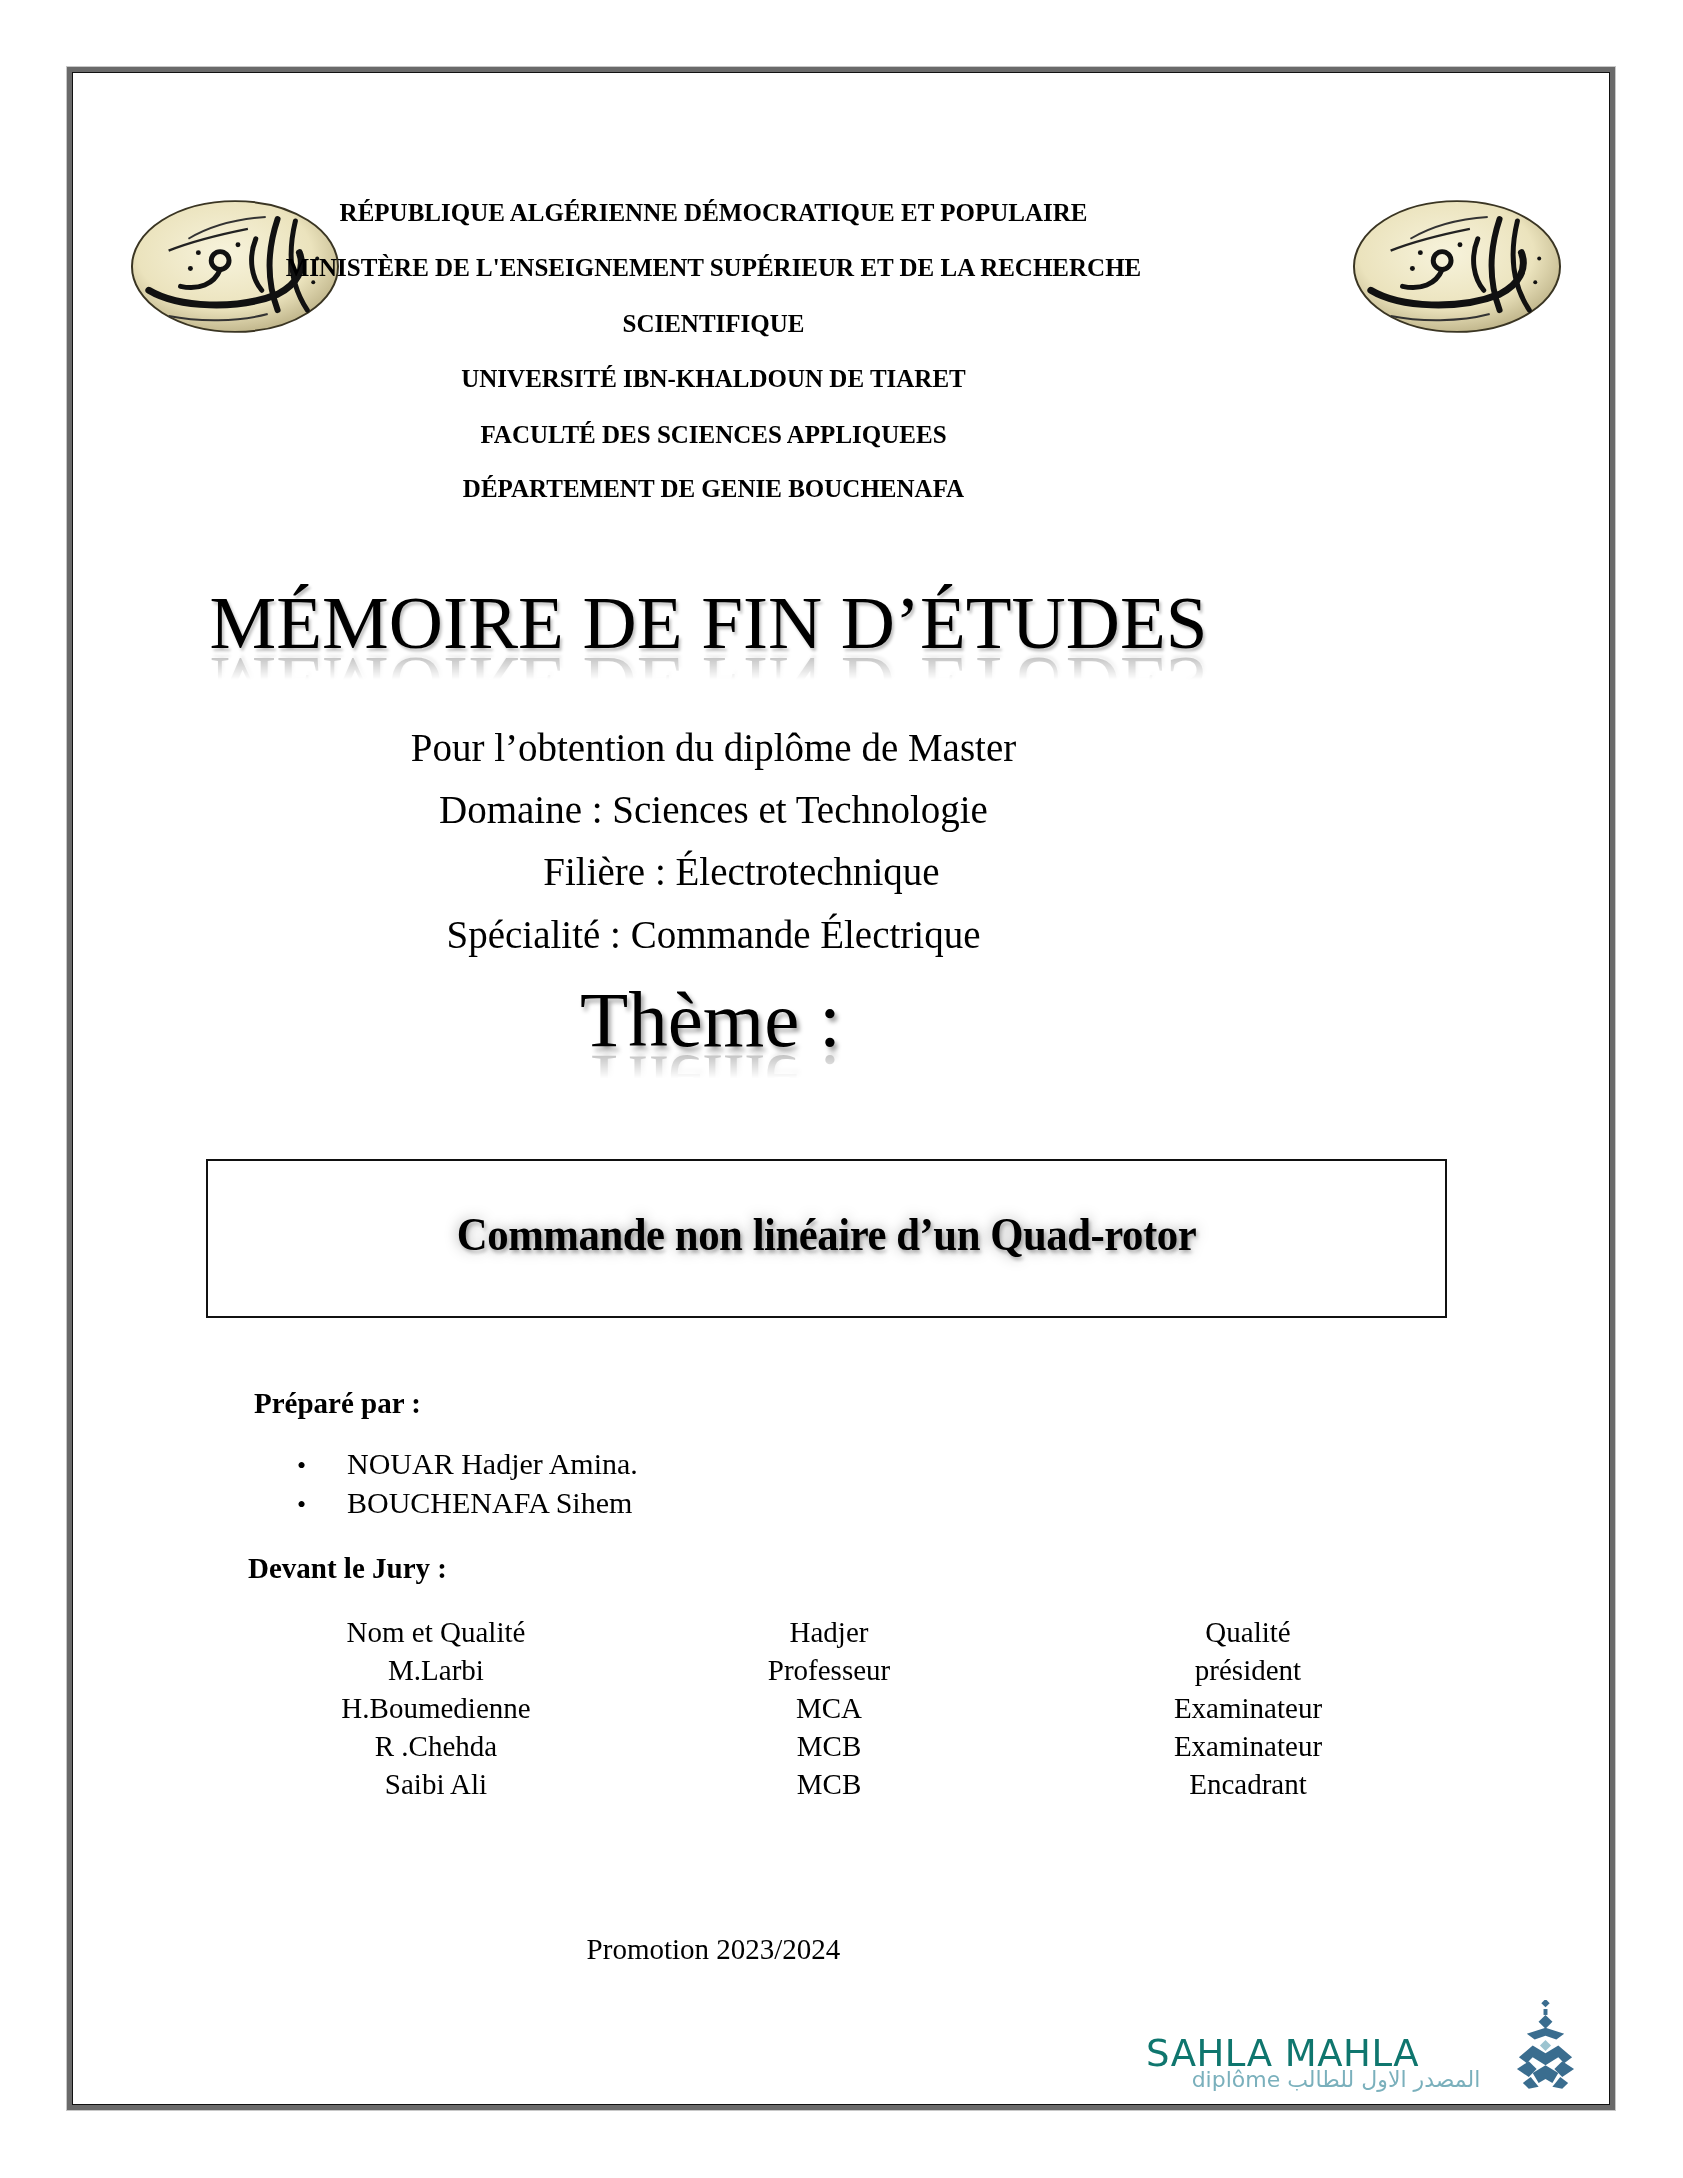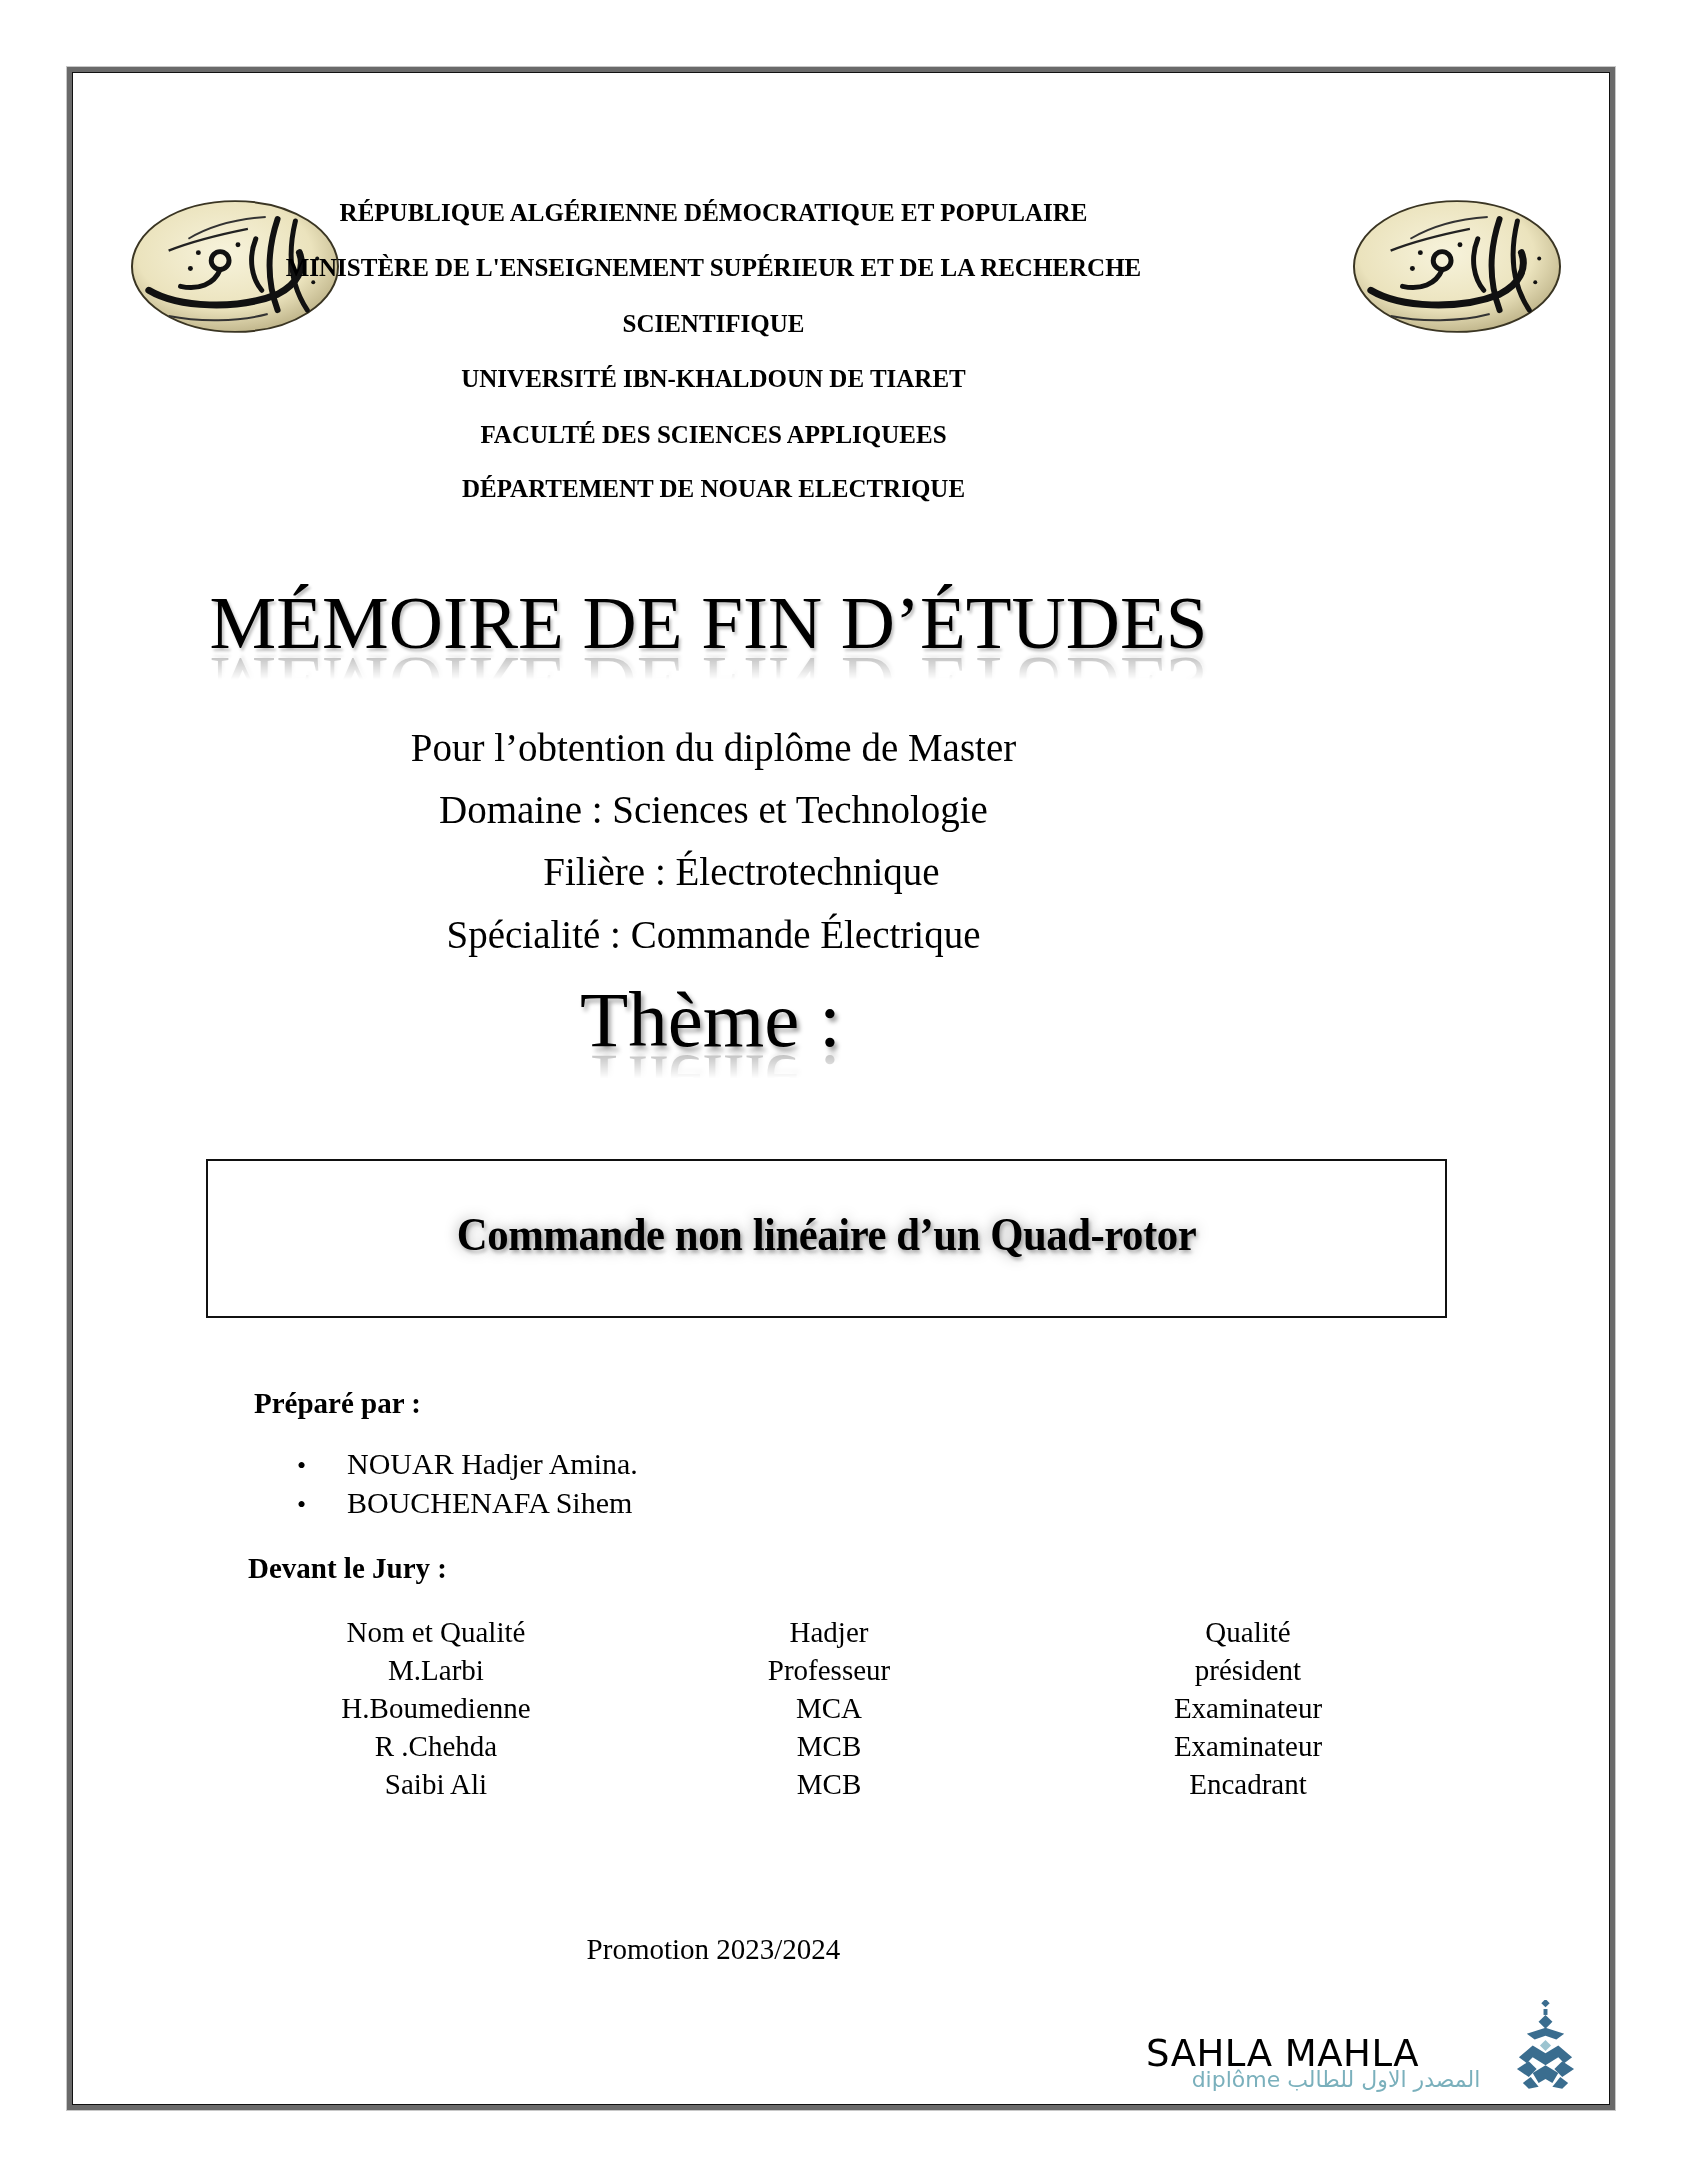--- a/index.html
+++ b/index.html
@@ -142,21 +142,21 @@
     }
 
     
     .sm-text {
       position: absolute;
       left: 1146px;
       top: 2035px;
       font-family: "DejaVu Sans", "Liberation Sans", sans-serif;
       font-size: 37px;
       letter-spacing: 0.5px;
-      color: #000000;
+      color: #0f766e;
       line-height: 1;
       white-space: nowrap;
     }
     .sm-arabic {
       position: absolute;
       left: 1148px;
       top: 2069px;
       width: 376px;
       font-family: "DejaVu Sans", sans-serif;
       font-size: 22px;
@@ -234,21 +234,21 @@
     <circle cx="190" cy="60" r="2" fill="#111"></circle>
     <circle cx="186" cy="84" r="2" fill="#111"></circle>
   </svg>
 </div>
 
 <div class="center-line hdr" style="top:200px;">RÉPUBLIQUE ALGÉRIENNE DÉMOCRATIQUE ET POPULAIRE</div>
 <div class="center-line hdr" style="top:255px;">MINISTÈRE DE L'ENSEIGNEMENT SUPÉRIEUR ET DE LA RECHERCHE</div>
 <div class="center-line hdr" style="top:311px;">SCIENTIFIQUE</div>
 <div class="center-line hdr" style="top:366px;">UNIVERSITÉ IBN-KHALDOUN DE TIARET</div>
 <div class="center-line hdr" style="top:422px;">FACULTÉ DES SCIENCES APPLIQUEES</div>
-<div class="center-line hdr" style="top:476px;">DÉPARTEMENT DE NOUAR ELECTRIQUE</div>
+<div class="center-line hdr" style="top:476px;">DÉPARTEMENT DE GENIE BOUCHENAFA</div>
 
 <div class="center-line main-title" style="top:585px; left:61px;">MÉMOIRE DE FIN D’ÉTUDES</div>
 
 <div class="center-line sub" style="top:728px;">Pour l’obtention du diplôme de Master</div>
 <div class="center-line sub" style="top:790px;">Domaine : Sciences et Technologie</div>
 <div class="center-line sub" style="top:852px;padding-left:28px;">Filière : Électrotechnique</div>
 <div class="center-line sub" style="top:915px;">Spécialité : Commande Électrique</div>
 
 <div class="center-line theme-title" style="top:980px; left:63px;">Thème :</div>
 

